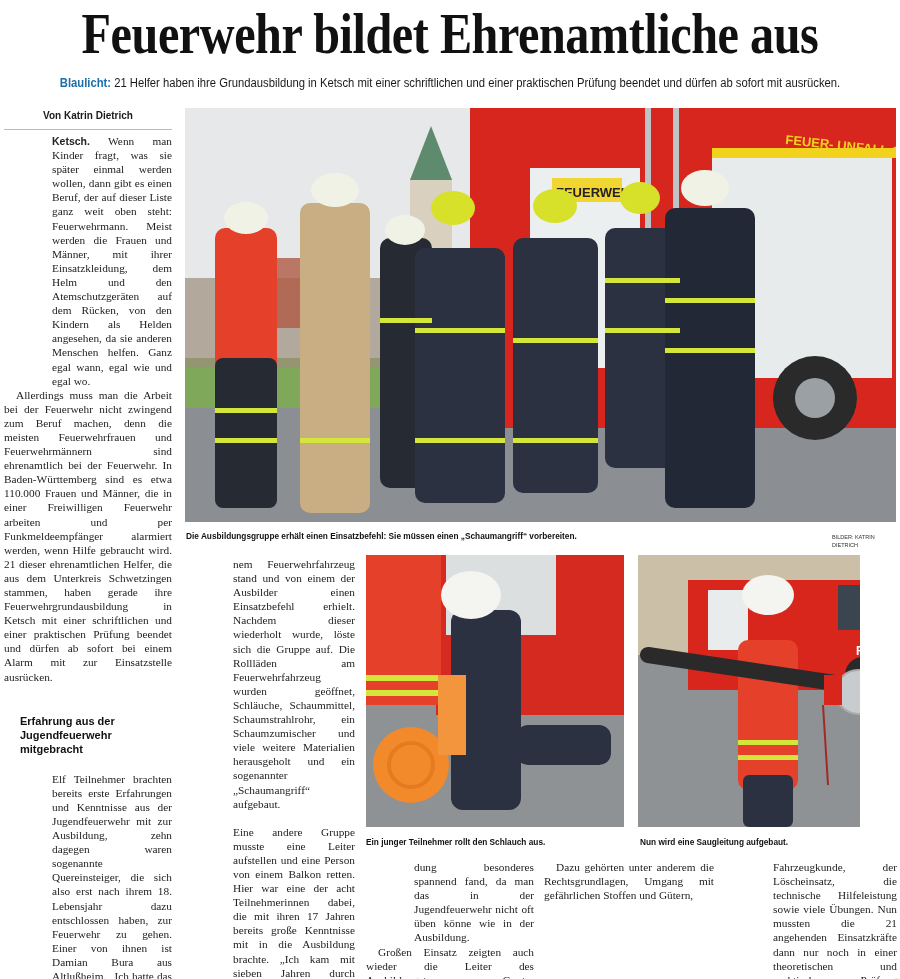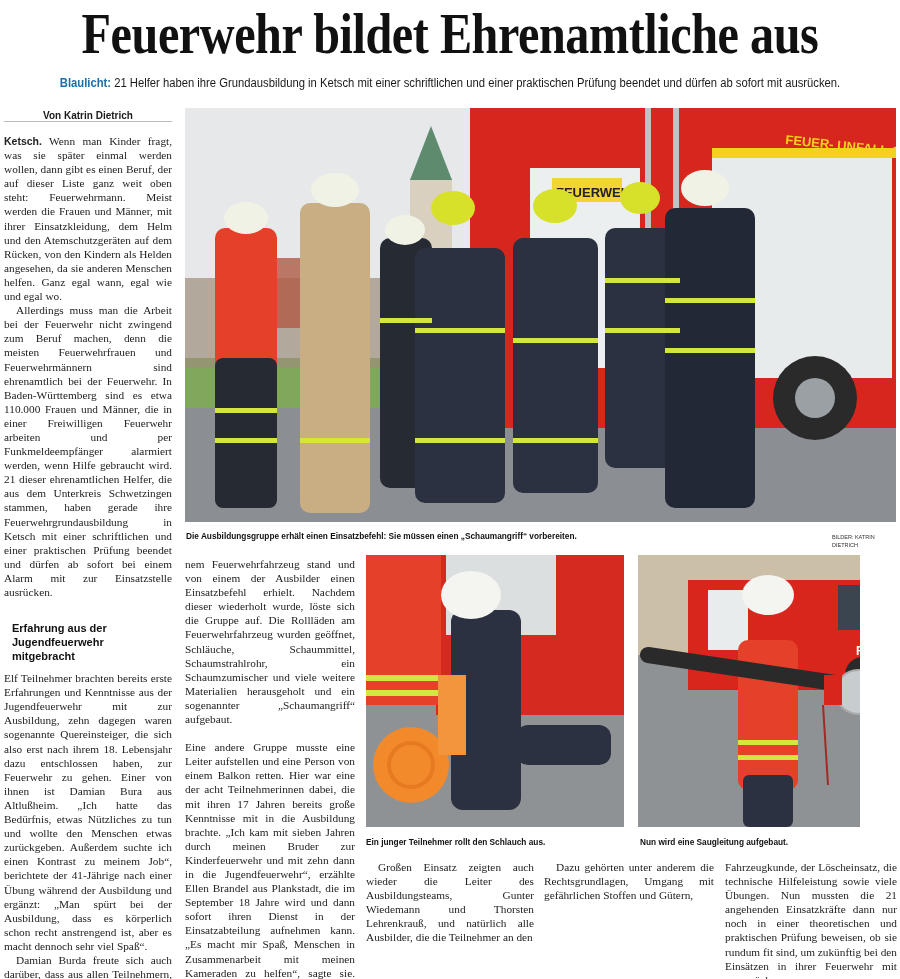--- a/index.html
+++ b/index.html
@@ -12,31 +12,31 @@
   }
   .subhead {
     position: absolute; left: 0; top: 75px; width: 900px; text-align: center;
     font-family: "Liberation Sans", "DejaVu Sans", sans-serif; font-size: 12.5px; line-height: 16px;
     transform: scaleX(0.9); transform-origin: center top; color: #1a1a1a;
   }
   .subhead .kicker { color: #1a6fa8; font-weight: bold; }
   .byline {
     position: absolute; left: 4px; top: 110px; width: 168px; text-align: center;
     font-family: "Liberation Sans", "DejaVu Sans", sans-serif; font-weight: bold; font-size: 10px;
-    padding-bottom: 0; border-bottom: 1px solid #bbb;
+    padding-bottom: 8px; border-bottom: 1px solid #bbb;
   }
   .col {
     position: absolute; font-family: "Liberation Serif", "DejaVu Serif", serif;
     font-size: 11.3px; line-height: 14.1px; text-align: justify; hyphens: auto; color: #222;
   }
   .col p { margin: 0; text-indent: 12px; }
-  .col p.first { text-indent: 0; }
+  .col p.first { text-indent: 0; margin-left: 48px; }
   .col .lead { font-family: "Liberation Sans", "DejaVu Sans", sans-serif; font-weight: bold; font-size: 10.5px; }
   .col h3 {
-    margin: 8px; font-family: "Liberation Sans", "DejaVu Sans", sans-serif; font-weight: bold;
+    margin: 16px; font-family: "Liberation Sans", "DejaVu Sans", sans-serif; font-weight: bold;
     font-size: 11px; line-height: 14px; text-align: left; color: #111;
   }
   .col .gap { height: 14px; }
   .photo { position: absolute; overflow: hidden; }
   .caption {
     position: absolute; font-family: "Liberation Sans", "DejaVu Sans", sans-serif; font-weight: bold;
     font-size: 9px; line-height: 12px; transform: scaleX(0.92); transform-origin: left top; color: #111;
   }
   .credit {
     position: absolute; font-family: "Liberation Sans", "DejaVu Sans", sans-serif;
@@ -165,20 +165,21 @@
       </g>
     <line x1="10" y1="100" x2="210" y2="130" stroke="#2a2a2a" stroke-width="16" stroke-linecap="round"></line>
     <circle cx="220" cy="137" r="22" fill="#c9ccce" stroke="#aaa" stroke-width="2"></circle>
     <rect x="186" y="120" width="18" height="30" fill="#d8261d"></rect>
     <line x1="185" y1="150" x2="190" y2="230" stroke="#a12a25" stroke-width="2"></line>
   </svg>
 </div>
 <div class="caption" style="left:640px; top:836px; width:250px;">Nun wird eine Saugleitung aufgebaut.</div>
 
 <div class="col" style="left:366px; top:860px; width:168px;">
+  <p class="first">dung besonderes spannend fand, da man das in der Jugendfeuerwehr nicht oft üben könne wie in der Ausbildung.</p>
   <p>Großen Einsatz zeigten auch wieder die Leiter des Ausbildungsteams, Gunter Wiedemann und Thorsten Lehrenkrauß, und natürlich alle Ausbilder, die die Teilnehmer an den</p>
 </div>
 
 <div class="col" style="left:544px; top:860px; width:170px;">
   <p>Dazu gehörten unter anderem die Rechtsgrundlagen, Umgang mit gefährlichen Stoffen und Gütern,</p>
 </div>
 
 <div class="col" style="left:725px; top:860px; width:172px;">
   <p class="first">Fahrzeugkunde, der Löscheinsatz, die technische Hilfeleistung sowie viele Übungen. Nun mussten die 21 angehenden Einsatzkräfte dann nur noch in einer theoretischen und praktischen Prüfung beweisen, ob sie rundum fit sind, um zukünftig bei den Einsätzen in ihrer Feuerwehr mit auszurücken.</p>
 </div>

